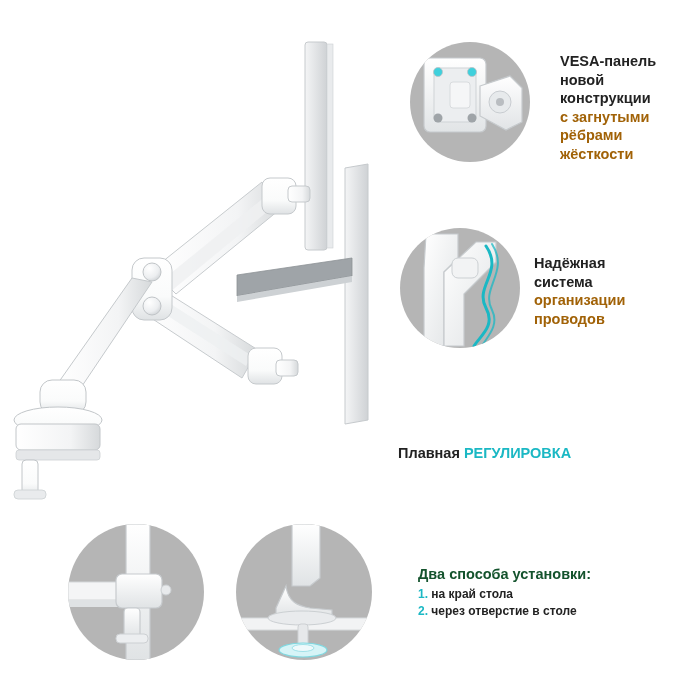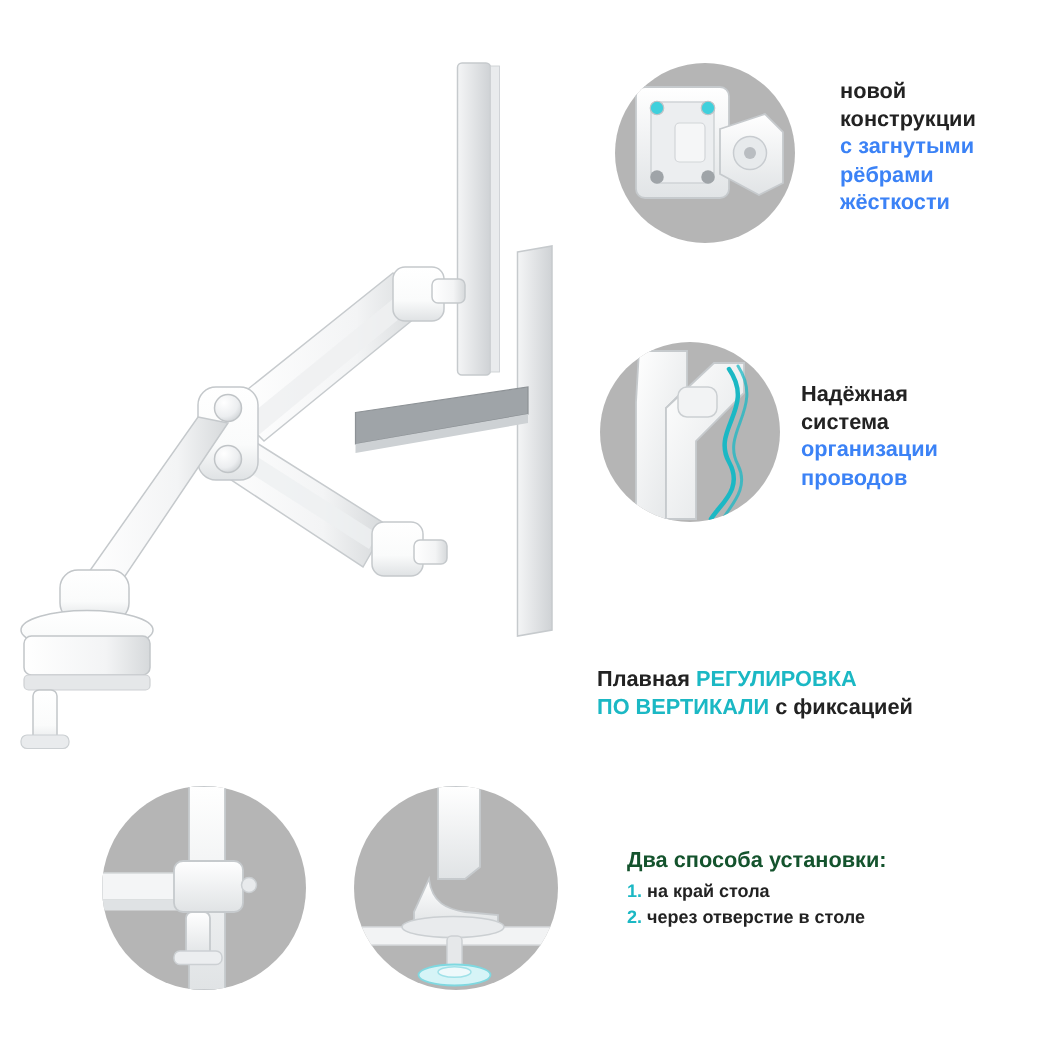--- a/index.html
+++ b/index.html
@@ -30,21 +30,21 @@
     overflow: hidden;
   }
 
   
   .callout-text {
     font-size: 14.5px;
     line-height: 1.28;
     color: #222222;
     font-weight: 600;
   }
-  .callout-text .accent { color: #3b82f6; }
+  .callout-text .accent { color: #a16207; }
 
   .note-text {
     font-size: 14.5px;
     line-height: 1.33;
     color: #222222;
     font-weight: 600;
   }
   .note-text .accent { color: #1bb8c4; margin-top: 24px; }
 
   .list-title {
@@ -157,20 +157,21 @@
       <circle cx="28" cy="76" r="4.5" fill="#9fa4a8"></circle>
       <circle cx="62" cy="76" r="4.5" fill="#9fa4a8"></circle>
       <path d="M70 44 L100 34 L112 46 L112 80 L96 88 L70 74 Z" fill="url(#vW)" stroke="#c6cacd" stroke-width="1.2"></path>
       <circle cx="90" cy="60" r="11" fill="#e7eaec" stroke="#c8ccd0" stroke-width="1"></circle>
       <circle cx="90" cy="60" r="4" fill="#b9bdc1"></circle>
       <rect x="40" y="40" width="20" height="26" rx="3" fill="#f5f6f7" stroke="#d2d5d8" stroke-width="0.8"></rect>
     </svg>
   </div>
 
   <div class="abs callout-text" style="left:560px; top:52px; width:135px;">
+    <div>VESA-панель</div>
     <div>новой</div>
     <div>конструкции</div>
     <div class="accent">с загнутыми</div>
     <div class="accent">рёбрами</div>
     <div class="accent">жёсткости</div>
   </div>
 
   <div class="abs circle" style="left:400px; top:228px; width:120px; height:120px;">
     <svg width="120" height="120" viewBox="0 0 120 120">
       <defs>
@@ -190,23 +191,20 @@
   <div class="abs callout-text" style="left:534px; top:254px; width:140px;">
     <div>Надёжная</div>
     <div>система</div>
     <div class="accent">организации</div>
     <div class="accent">проводов</div>
   </div>
 
   <div class="abs note-text" style="left:398px; top:444px; width:280px;">
     <div>
       <span>Плавная </span><span class="accent">РЕГУЛИРОВКА</span>
-    </div>
-    <div>
-      <span class="accent">ПО ВЕРТИКАЛИ</span><span> с фиксацией</span>
     </div>
   </div>
 
   <div class="abs circle" style="left:68px; top:524px; width:136px; height:136px;">
     <svg width="136" height="136" viewBox="0 0 136 136">
       <defs>
         <linearGradient id="dW" x1="0" y1="0" x2="0" y2="1">
           <stop offset="0%" stop-color="#ffffff"></stop>
           <stop offset="100%" stop-color="#e0e3e5"></stop>
         </linearGradient>

